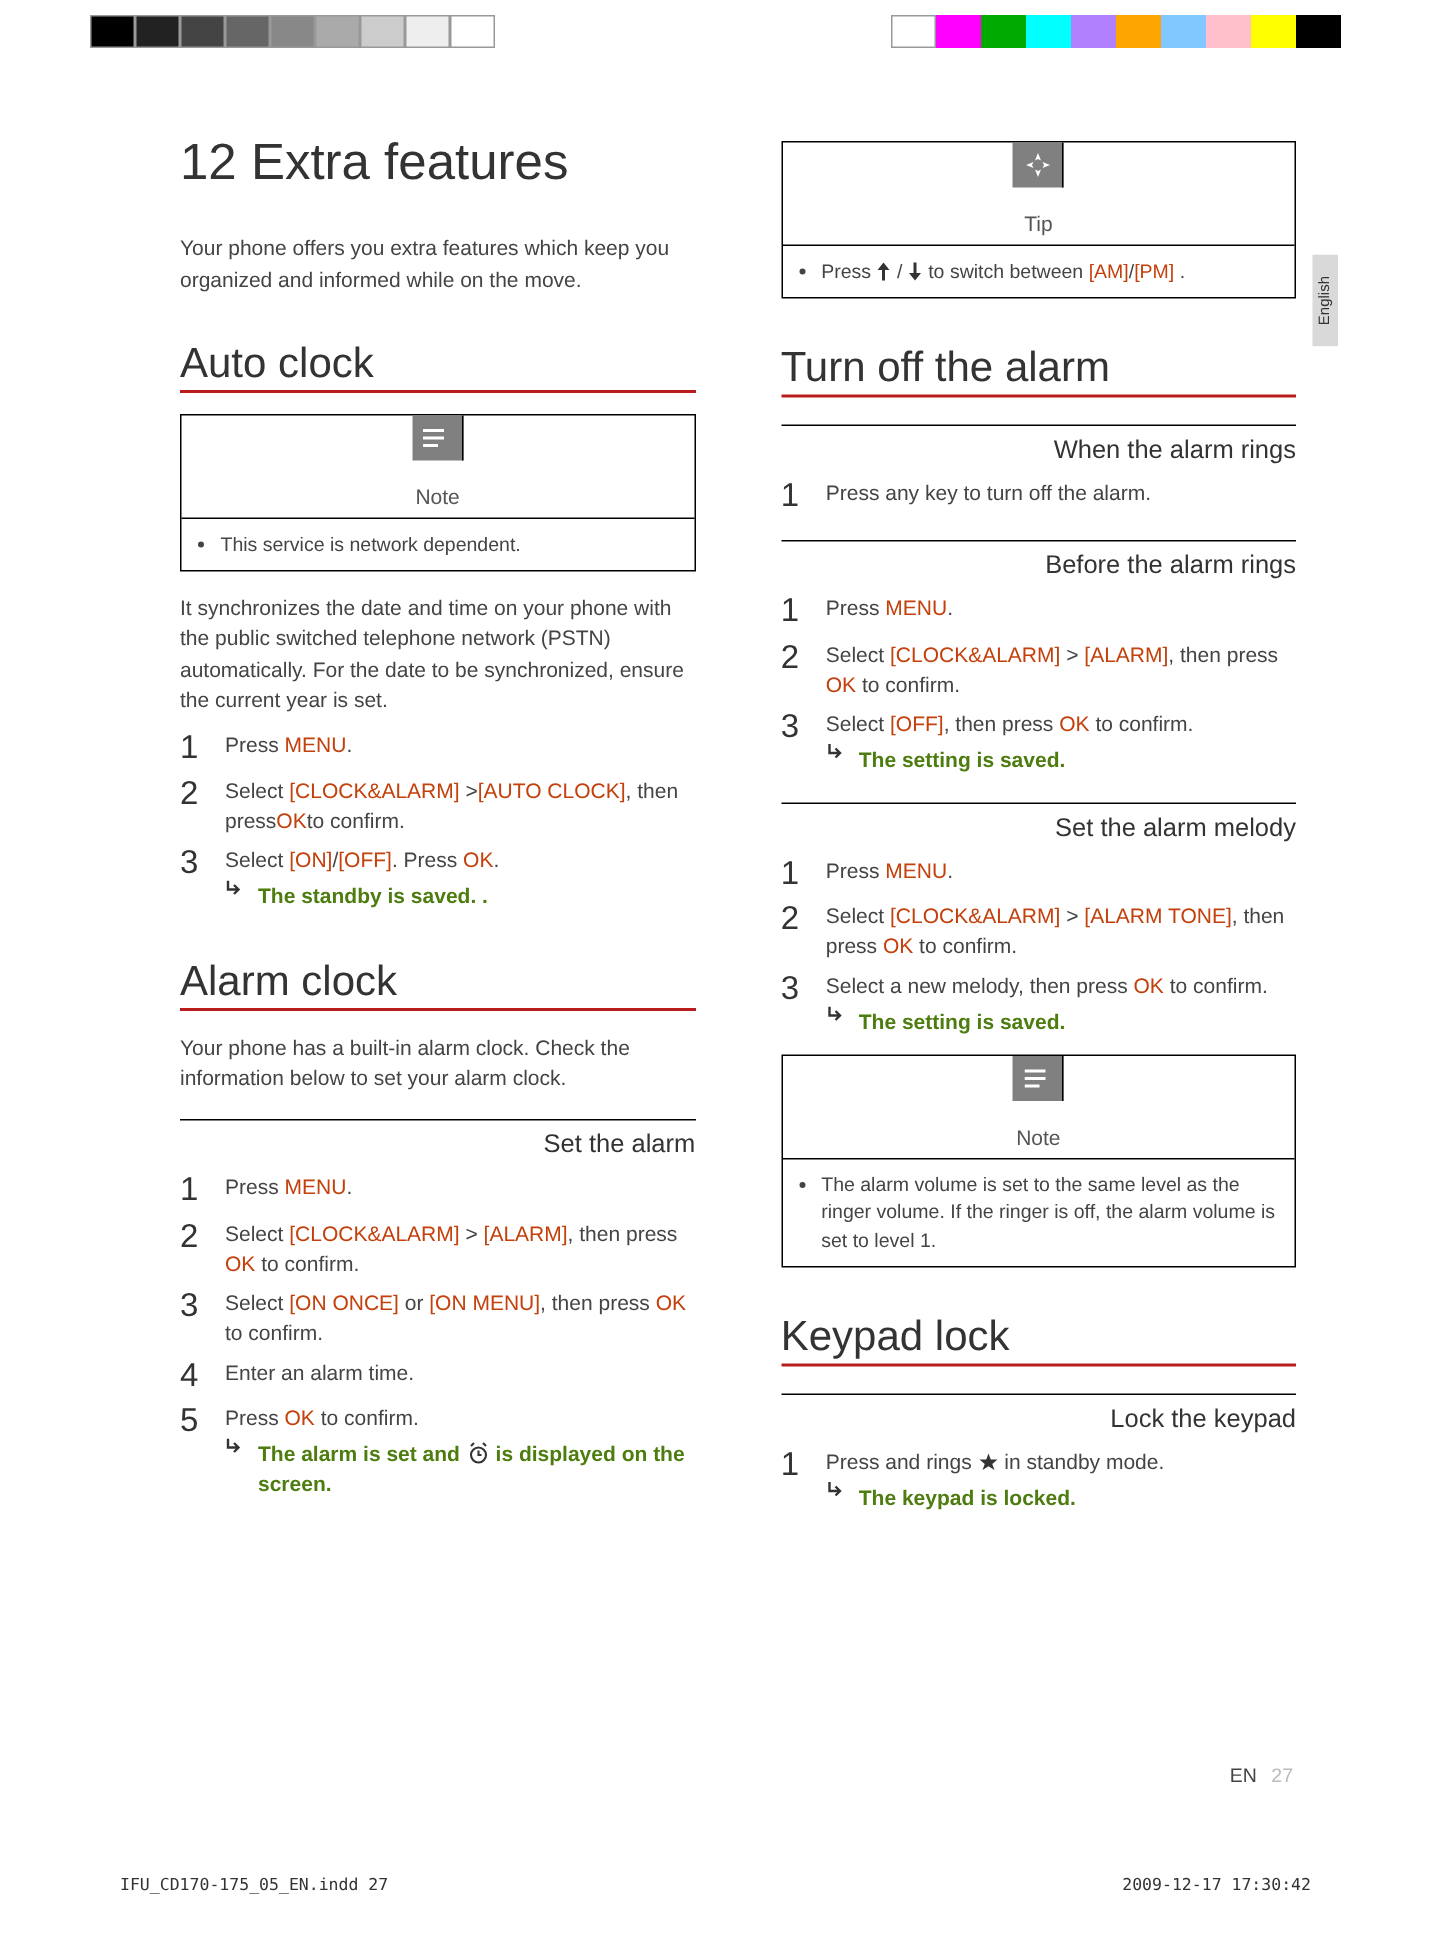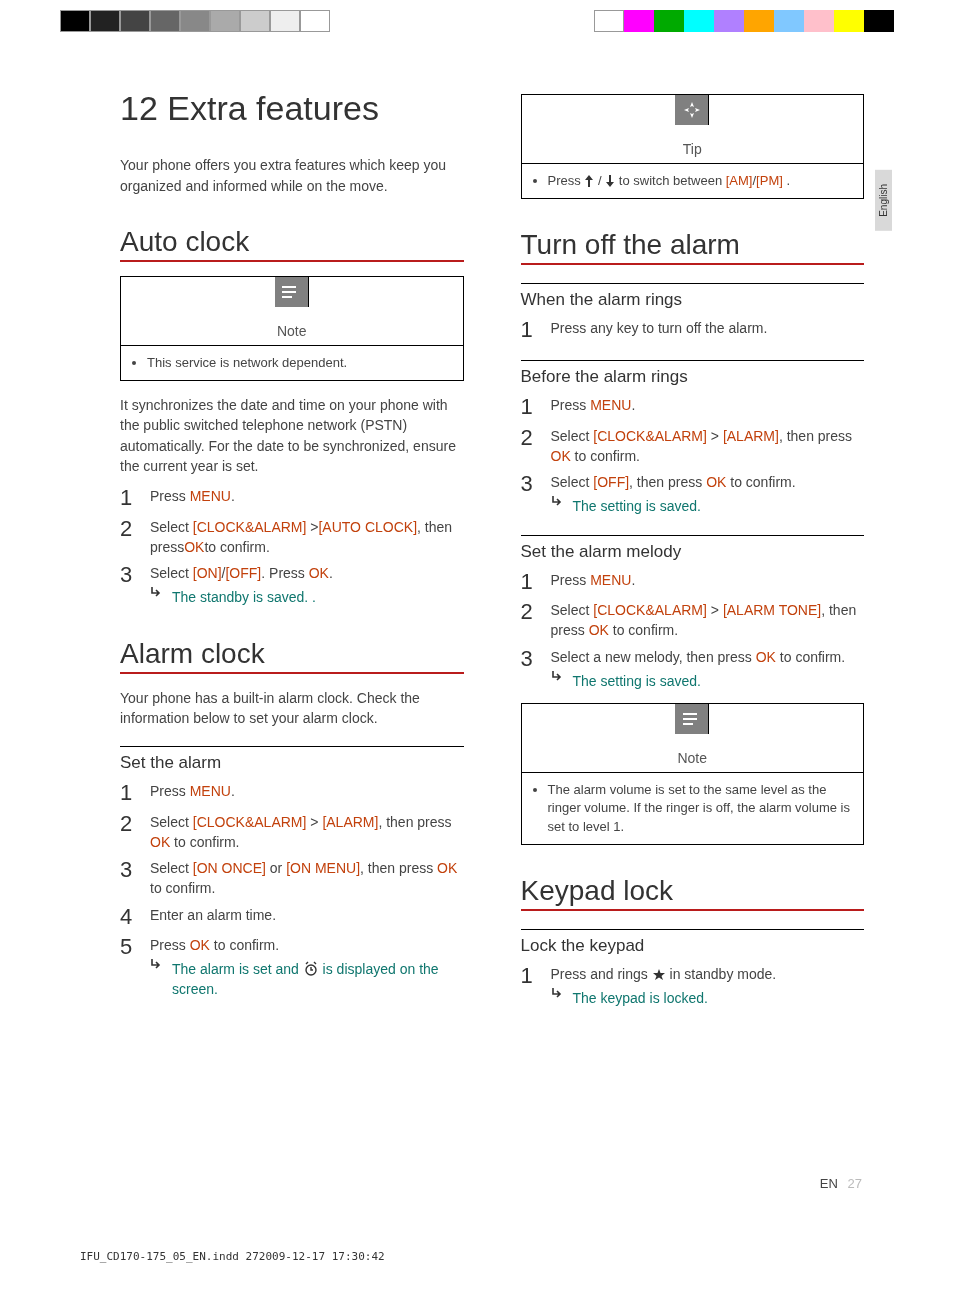--- a/index.html
+++ b/index.html
@@ -31,21 +31,21 @@
     top: 170px;
     background: #d9d9d9;
     font-size: 10px;
     padding: 14px 3px;
     writing-mode: vertical-rl;
     transform: rotate(180deg);
     color:#333;
   }
   h1 { font-size: 34px; font-weight: 400; margin-bottom: 28px; line-height:1.1;}
   h2 { font-size: 28px; font-weight: 400; border-bottom: 2px solid #b91c1c; padding-bottom: 2px; margin-top: 30px; margin-bottom: 14px;}
-  h3 { font-size: 17px; font-weight: 400; border-top: 1px solid #000; padding-top:6px; margin-top: 18px; margin-bottom:8px;}
+  h3 { font-size: 17px; font-weight: 400; border-top: 1px solid #000; padding-top:6px; margin-top: 18px; margin-bottom:8px;text-align:right;}
   .body-text { font-size: 14px; line-height: 1.45; color:#444; margin-bottom:10px;}
   .box {
     border: 1px solid #000;
     margin: 10px 0 14px 0;
   }
   .box-head {
     display:flex; align-items:center; gap:10px;
     padding:0;
     flex-direction:column;
   }
@@ -63,35 +63,35 @@
     padding:8px 12px;
     font-size:13px;
     line-height:1.4;
     color:#444;
   }
   .box-body li { list-style: disc; margin-left:14px;}
   ol.steps { list-style:none; margin:6px 0 12px 0;}
   ol.steps > li { display:flex; gap:12px; font-size:14px; line-height:1.45; color:#444; margin-bottom:6px;}
   ol.steps > li .num { font-size:22px; font-weight:400; color:#333; width:18px; flex-shrink:0; line-height:1.1;}
   ol.steps .step-body { flex:1;}
-  .result { display:flex; gap:8px; margin-top:4px; font-size:14px; color:#0f766e;}
+  .result { display:flex; gap:8px; margin-top:4px; font-size:14px; color:#4d7c0f;font-weight:bold;}
   .result .arrow { flex-shrink:0;}
   .b { font-weight:400; color:#c2410c;}
   .footer {
     position:absolute;
     bottom:100px;
     right:92px;
     font-size:13px;
     color:#444;
   }
   .footer .pn { color:#bbb; margin-left:6px;}
   .slug {
     position:absolute;
     bottom:28px; left:80px; right:80px;
-    display:flex; 
+    display:flex; justify-content:space-between;
     font-size:11px; font-family: monospace; color:#333;
   }
   svg.inline-icon { vertical-align:-3px;}
   .arrow svg { display:block; }
 </style>
 </head>
 <body>
 
 <div class="reg-marks">
   <div class="reg-left">

